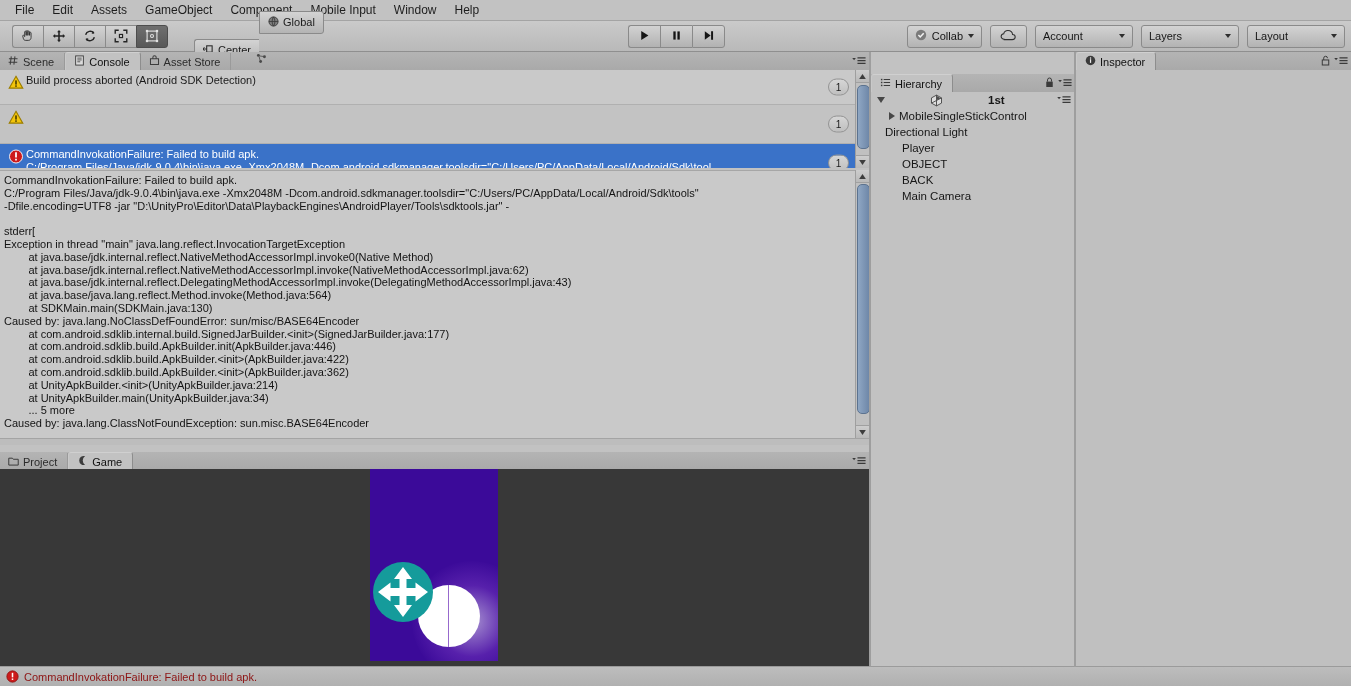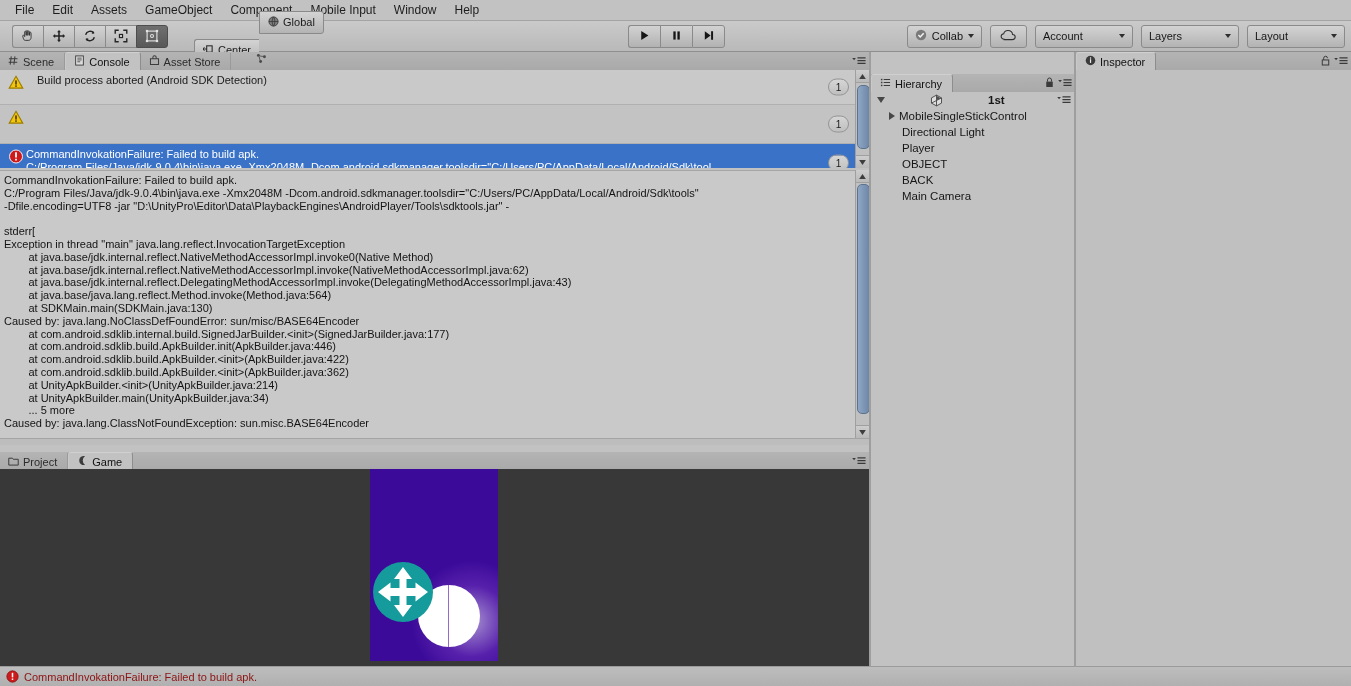--- a/index.html
+++ b/index.html
@@ -458,21 +458,21 @@
                 <rect x="5.3" y="2.6" width="1.4" height="4.2" fill="#fff"></rect>
                 <rect x="5.3" y="7.8" width="1.4" height="1.4" fill="#fff"></rect>
               </svg>
           </span>
           <span>1</span>
         </div>
       </div>
     </div>
 
     <div class="msglist">
-      <div class="msgrow" style="height:26px;gap:11px;">
+      <div class="msgrow" style="height:26px;">
         <div class="msgicon">
           <svg width="16" height="15" viewBox="0 0 13 12">
               <path d="M6.5 1 L12 10.6 H1 Z" fill="#f3c50b" stroke="#9a7c00" stroke-width=".9"></path>
               <rect x="5.9" y="4.3" width="1.2" height="3.4" fill="#3a3000"></rect>
               <rect x="5.9" y="8.3" width="1.2" height="1.2" fill="#3a3000"></rect>
             </svg>
         </div>
         <div class="msgtext">Build process aborted (Android SDK Detection)</div>
         <div class="badge">1</div>
       </div>
@@ -684,21 +684,21 @@
           <svg width="14" height="9" viewBox="0 0 15 10">
               <path d="M0 1.2l2 2.4 2-2.4z" fill="#3a3a3a"></path>
               <path d="M5.8 1h9M5.8 4h9M5.8 7h9" stroke="#3a3a3a" stroke-width="1.3"></path>
             </svg>
         </span>
       </div>
       <div class="hrow" style="padding-left:18px;">
         <span class="tri right"></span>
         <span>MobileSingleStickControl</span>
       </div>
-      <div class="hrow" style="padding-left:18px;align-items:center;">
+      <div class="hrow" style="padding-left:1px;align-items:center;">
         <span class="tri none"></span>
         <span>Directional Light</span>
       </div>
       <div class="hrow" style="padding-left:18px;">
         <span class="tri none"></span>
         <span>Player</span>
       </div>
       <div class="hrow" style="padding-left:18px;">
         <span class="tri none"></span>
         <span>OBJECT</span>

